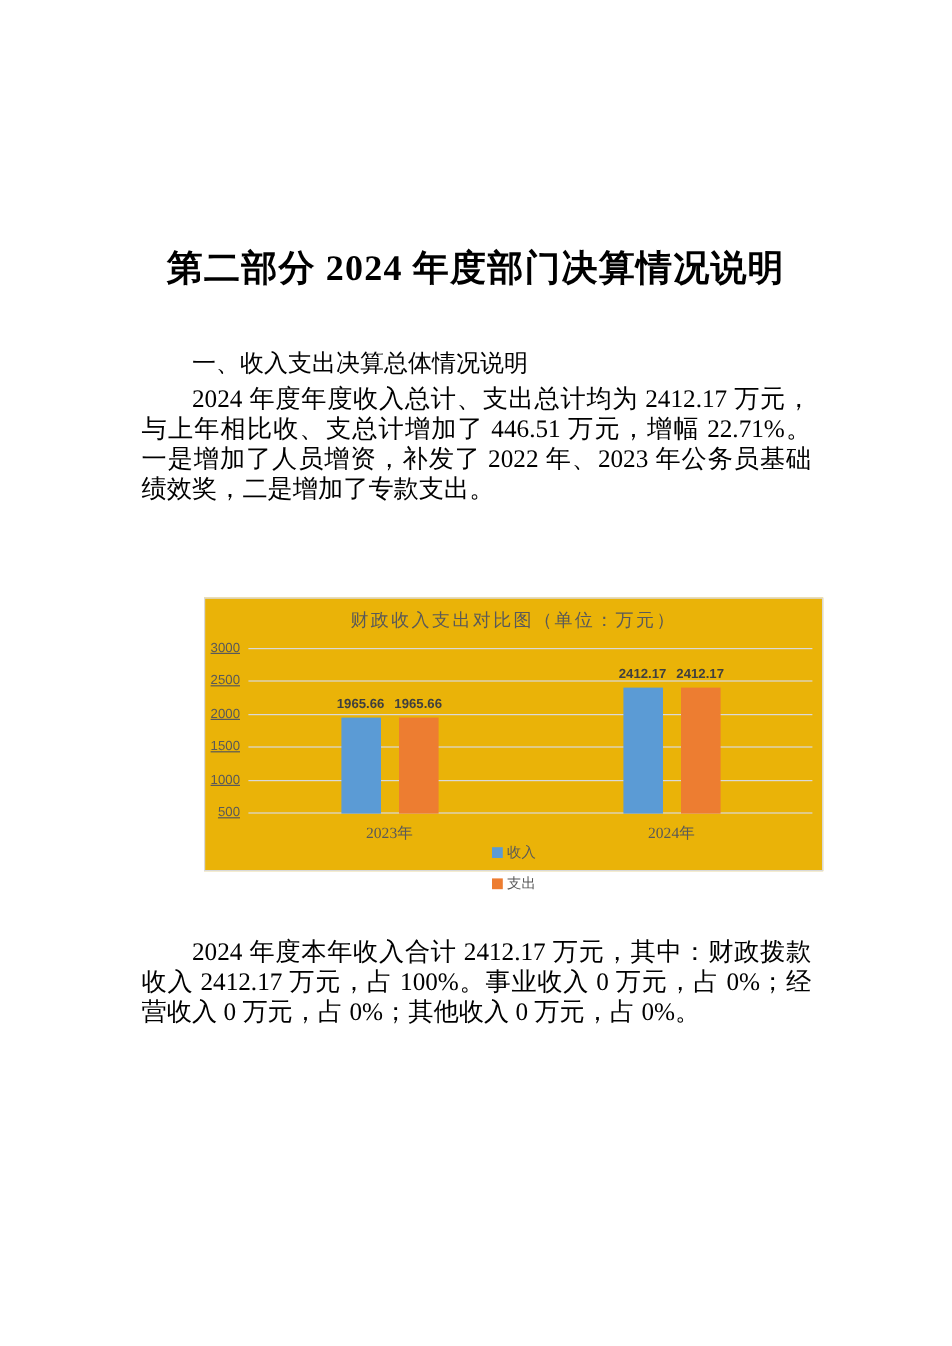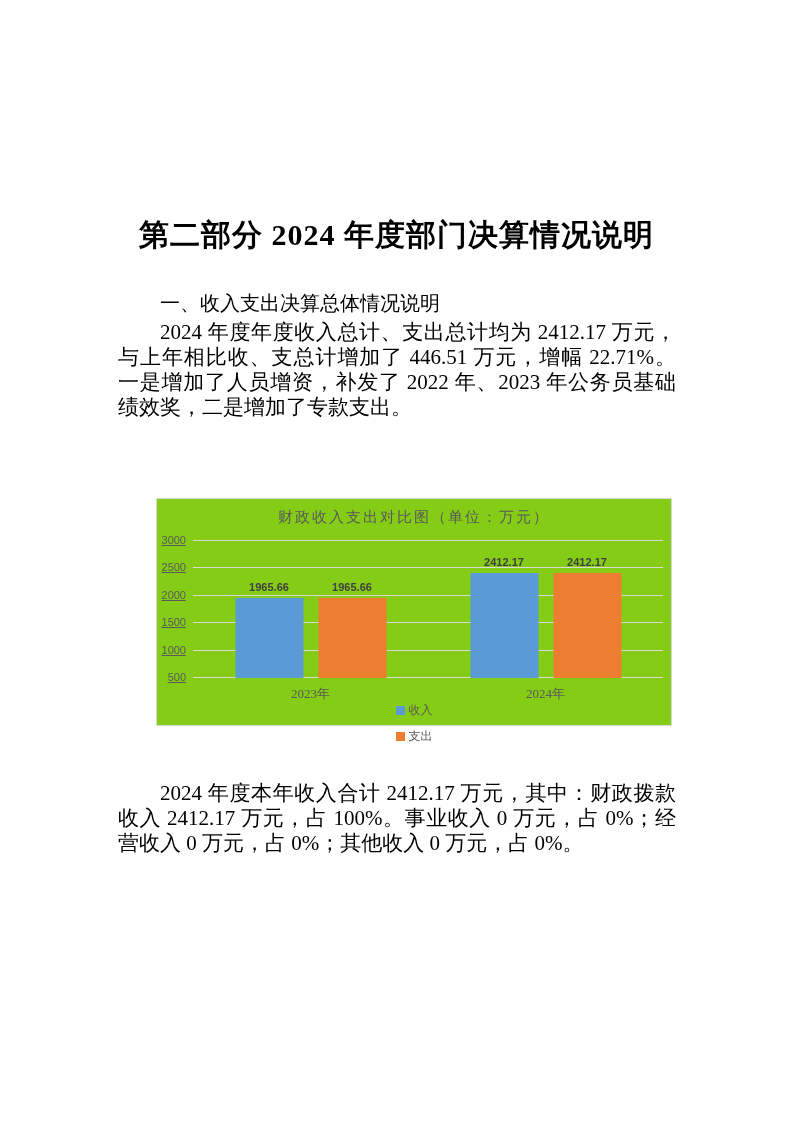--- a/index.html
+++ b/index.html
@@ -17,21 +17,20 @@
   }
   .doc-title {
     position: absolute;
     top: 203px; left: 0; width: 100%;
     text-align: center;
     font-family: "Liberation Serif", "DejaVu Serif", serif;
     font-weight: 700;
     font-size: 30px;
     letter-spacing: 1px;
     white-space: nowrap;
-    margin-top: 12px;
   }
   .sec-heading {
     position: absolute;
     left: 118px; width: 558px;
     padding-left: 42px;
     font-family: "Liberation Sans", "DejaVu Sans", sans-serif;
     font-weight: 400;
     font-size: 20px;
     line-height: 24px;
     white-space: nowrap;
@@ -46,24 +45,24 @@
     line-height: 25px;
     text-align: justify;
     text-indent: 2em;
   }
   .body-p.first  { top: 320px; }
   .body-p.second { top: 781px; }
 
   
   .chart {
     position: absolute;
-    left: 156px; top: 498px;
+    left: 170px; top: 498px;
     width: 516px; height: 228px;
     border: 1px solid #d9d9d9;
-    background: #84cc16;
+    background: #eab308;
   }
   .chart-title {
     position: absolute;
     top: 9px; left: 0; right: 0;
     text-align: center;
     font-family: "Liberation Serif", "DejaVu Serif", serif;
     font-size: 15px;
     color: #595959;
     letter-spacing: 2px;
     white-space: nowrap;
@@ -95,21 +94,21 @@
   }
   .bar-group {
     position: absolute;
     bottom: 0;
     display: flex;
     align-items: flex-end;
     gap: 15px;
     transform: translateX(-50%);
   }
   .bar {
-    width: 68px;
+    width: 33px;
     position: relative;
     text-align: right;
   }
   .bar-label {
     position: absolute;
     bottom: 100%;
     margin-bottom: 5px;
     left: 50%;
     transform: translateX(-50%);
     font-family: "Liberation Sans", "DejaVu Sans", sans-serif;

